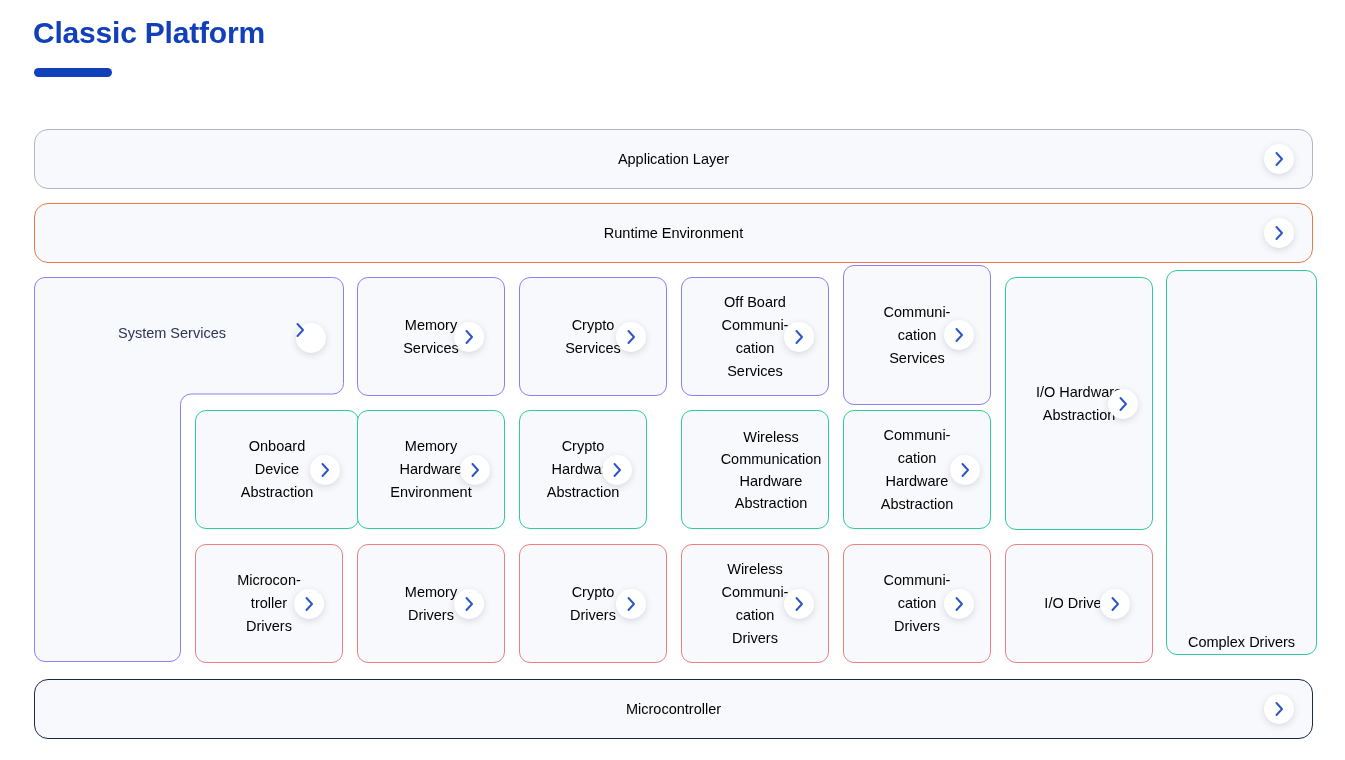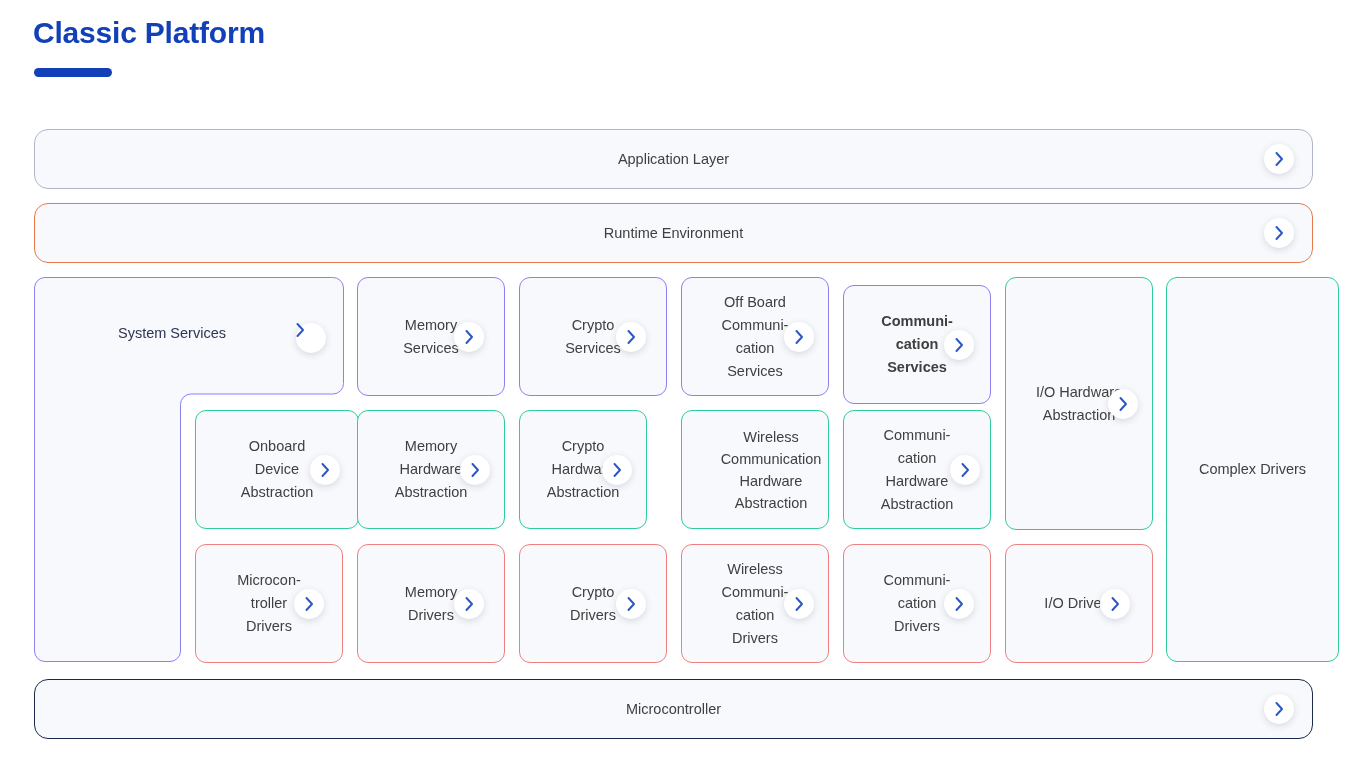--- a/index.html
+++ b/index.html
@@ -30,21 +30,21 @@
     position: absolute;
     background: #f8f9fc;
     border: 1px solid #b7bacd;
     border-radius: 11px;
     display: flex;
     align-items: center;
     justify-content: center;
   }
   .card .label {
     font-size: 14.5px;
-    color: #404040;
+    color: #000000;
     text-align: center;
     line-height: 23px;
     z-index: 2;
   }
 
   
   .b-app    { border-color: #b1b5cc; }
   .b-rte    { border-color: #e8794b; }
   .b-svc    { border-color: #8d80f3; }
   .b-hw     { border-color: #2ecc9b; }
@@ -143,53 +143,53 @@
 
   <div class="card b-svc" style="left:681px; top:277px; width:148px; height:119px;">
     <span class="label" style="max-width:84px;">Off Board Communi-cation Services</span>
     <span class="chev box-chev" style="right:14px;">
       <svg width="9" height="14" viewBox="0 0 9 14">
           <path d="M1.5 1 L7 7 L1.5 13" fill="none" stroke="#2b55c7" stroke-width="1.9" stroke-linecap="round" stroke-linejoin="round"></path>
         </svg>
     </span>
   </div>
 
-  <div class="card b-svc" style="left:843px; top:285px; width:148px; height:119px;font-weight:bold;">
+  <div class="card b-svc" style="left:843px; top:265px; width:148px; height:140px;">
     <span class="label" style="max-width:82px;">Communi-cation Services</span>
     <span class="chev box-chev" style="right:16px;">
       <svg width="9" height="14" viewBox="0 0 9 14">
           <path d="M1.5 1 L7 7 L1.5 13" fill="none" stroke="#2b55c7" stroke-width="1.9" stroke-linecap="round" stroke-linejoin="round"></path>
         </svg>
     </span>
   </div>
 
   <div class="card b-hw" style="left:1005px; top:277px; width:148px; height:253px;">
     <span class="label" style="max-width:90px;">I/O Hardware Abstraction</span>
     <span class="chev box-chev" style="right:14px;">
       <svg width="9" height="14" viewBox="0 0 9 14">
           <path d="M1.5 1 L7 7 L1.5 13" fill="none" stroke="#2b55c7" stroke-width="1.9" stroke-linecap="round" stroke-linejoin="round"></path>
         </svg>
     </span>
   </div>
 
-  <div class="card b-hw" style="left:1166px; top:277px; width:173px; height:385px;">
+  <div class="card b-hw" style="left:1166px; top:270px; width:151px; height:385px;align-items:flex-end;">
     <span class="label" style="max-width:120px;">Complex Drivers</span>
   </div>
 
   <div class="card b-hw" style="left:195px; top:410px; width:164px; height:119px;">
     <span class="label" style="max-width:90px;">Onboard Device Abstraction</span>
     <span class="chev box-chev" style="right:18px;">
       <svg width="9" height="14" viewBox="0 0 9 14">
           <path d="M1.5 1 L7 7 L1.5 13" fill="none" stroke="#2b55c7" stroke-width="1.9" stroke-linecap="round" stroke-linejoin="round"></path>
         </svg>
     </span>
   </div>
 
   <div class="card b-hw" style="left:357px; top:410px; width:148px; height:119px;">
-    <span class="label" style="max-width:90px;">Memory Hardware Abstraction</span>
+    <span class="label" style="max-width:90px;">Memory Hardware Environment</span>
     <span class="chev box-chev" style="right:14px;">
       <svg width="9" height="14" viewBox="0 0 9 14">
           <path d="M1.5 1 L7 7 L1.5 13" fill="none" stroke="#2b55c7" stroke-width="1.9" stroke-linecap="round" stroke-linejoin="round"></path>
         </svg>
     </span>
   </div>
 
   <div class="card b-hw" style="left:519px; top:410px; width:128px; height:119px;">
     <span class="label" style="max-width:90px;">Crypto Hardware Abstraction</span>
     <span class="chev box-chev" style="right:14px;">

